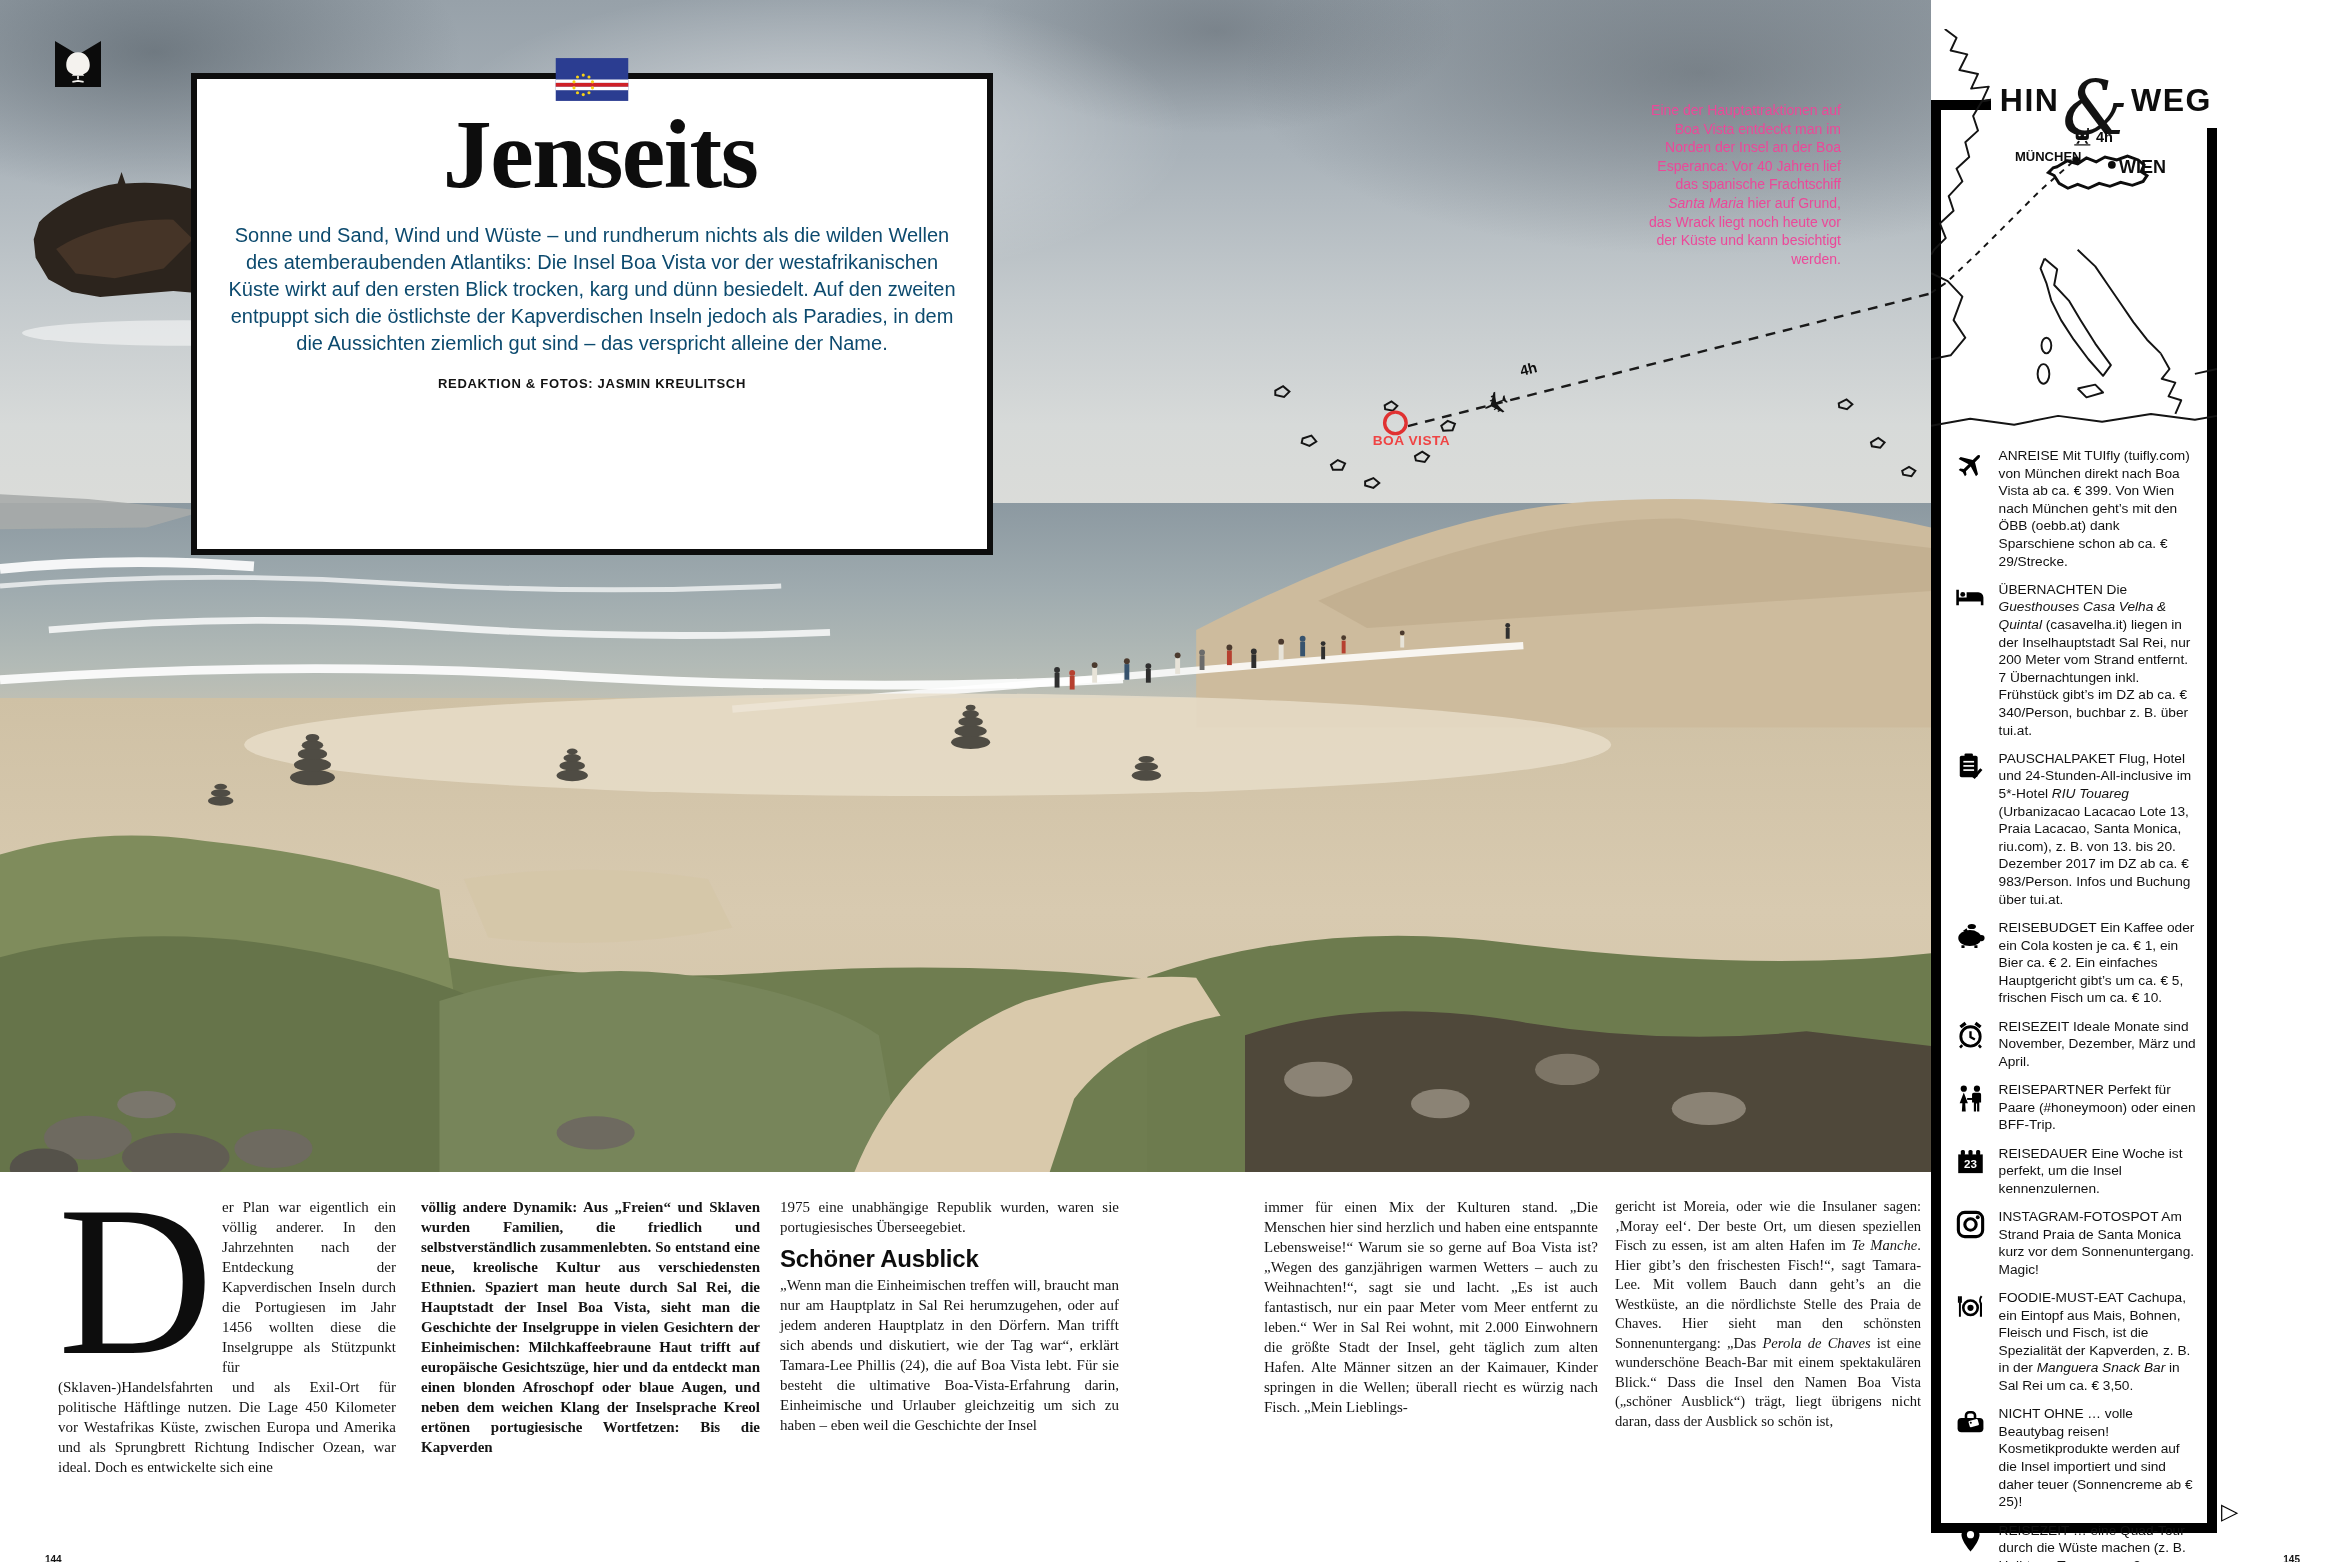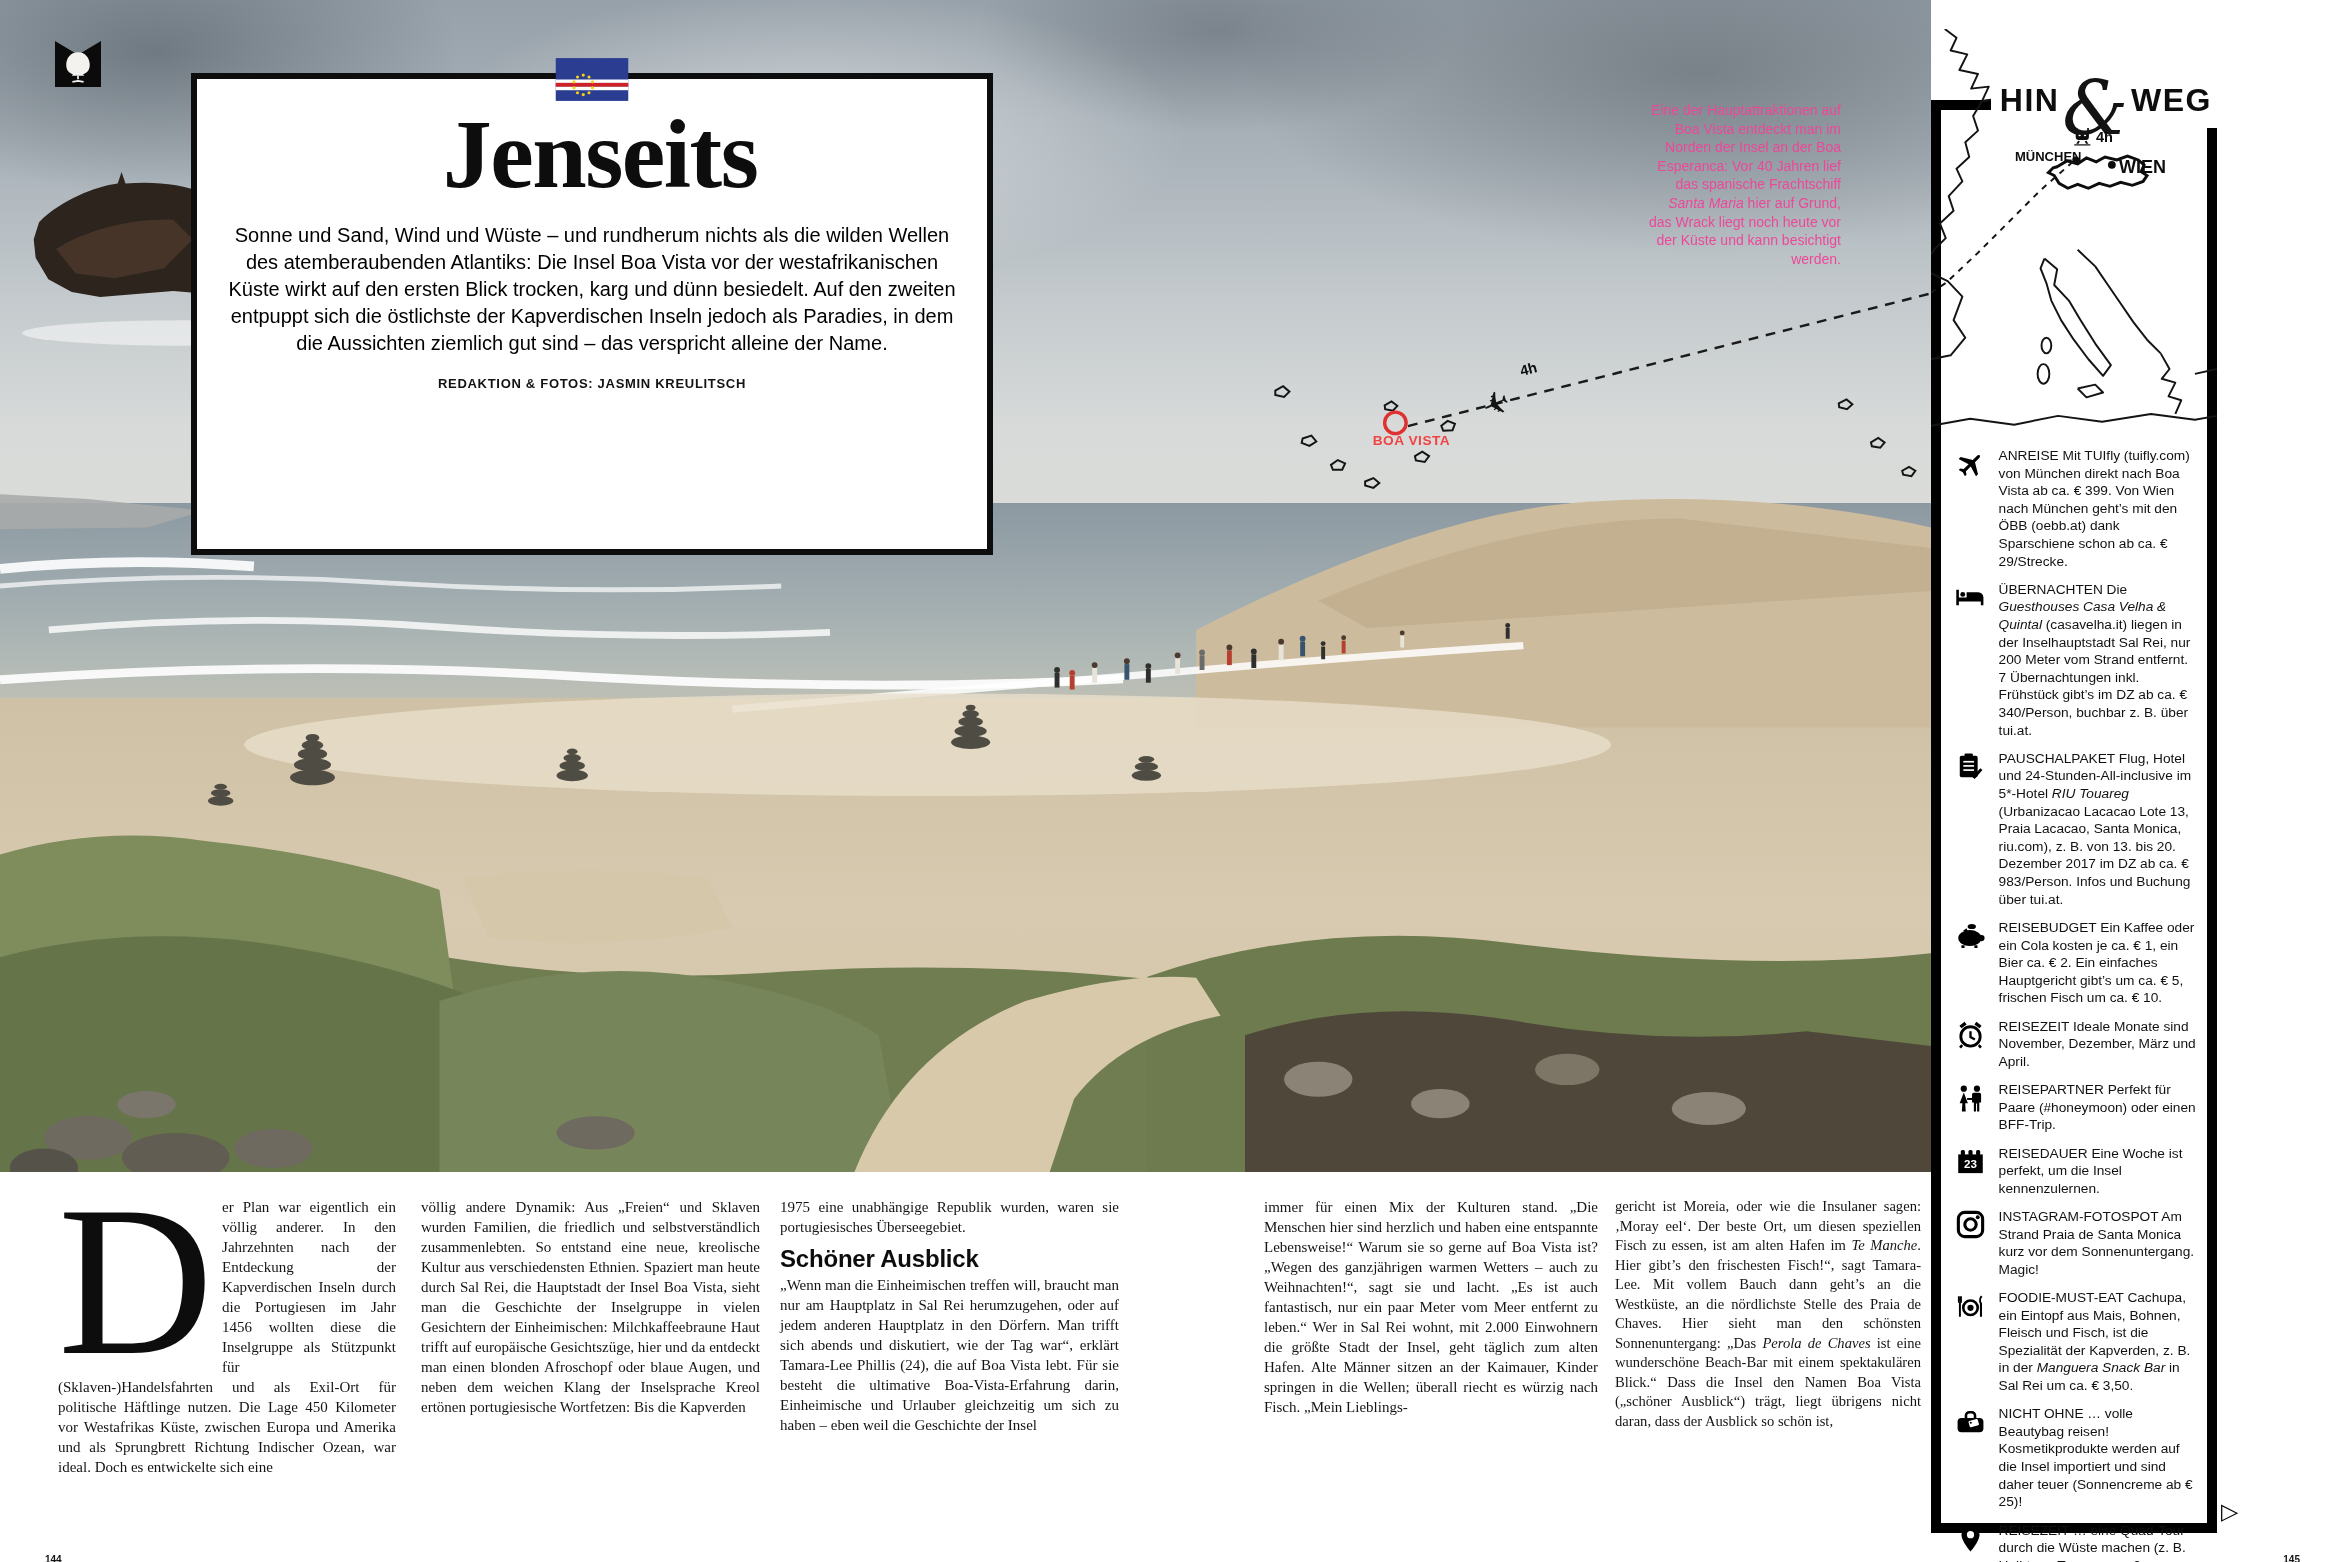--- a/index.html
+++ b/index.html
@@ -25,21 +25,21 @@
 
   
   .logo { left:55px; top:41px; width:46px; height:46px; z-index:6; }
 
   
   .titlebox { left:191px; top:73px; width:802px; height:482px; background:#fff;
               border:6.8px solid #0d0d0d; z-index:6; text-align:center; }
   .flag { position:absolute; left:50%; top:-21.5px; transform:translateX(-50%); width:73px; height:43px; }
   h1.title { margin-top:30px; font-family:"Liberation Serif", serif; font-weight:bold;
              font-size:98px; line-height:90px; letter-spacing:-1.5px; color:#0d0d0d;padding-left:16px; }
-  .standfirst { margin:22.5px auto 0; width:732px; font-size:20px; line-height:27px; color:#000000; }
+  .standfirst { margin:22.5px auto 0; width:732px; font-size:20px; line-height:27px; color:#0c4a6e; }
   .byline { margin-top:19.5px; font-size:13px; font-weight:bold; letter-spacing:0.7px; }
 
   
   .caption { left:1645px; top:101px; width:196px; z-index:6; color:#ec4899;
              font-size:14px; line-height:18.6px; text-align:right; }
 
   
   .mlabel { z-index:12; font-weight:bold; color:#0d0d0d; }
   .muenchen { left:2015px; top:149px; font-size:13px; }
   .wien     { left:2119px; top:157px; font-size:18px; }
@@ -63,21 +63,21 @@
   .section { display:flex; gap:7.8px; margin-bottom:10.7px; }
   .sec-icon { flex:0 0 41px; display:flex; justify-content:center; padding-top:1.5px; }
   .sec-icon svg { width:31px; height:31px; }
   .sec-text { font-size:13.7px; line-height:17.6px; color:#111; }
   .sec-label { font-weight:normal; }
 
   
   .col { position:absolute; top:1197px; font-family:"Liberation Serif", serif;
          font-size:15px; line-height:20px; text-align:justify; color:#141414; }
   .c1 { left:58px;  width:338px; }
-  .c2 { left:421px;  width:339px; }
+  .c2 { left:421px;  width:339px;font-weight:bold; }
   .c3 { left:780px; width:339px; }
   .c4 { left:1264px; width:334px; }
   .c5 { left:1615px; width:306px; font-size:14.6px; line-height:19.5px; }
   .dropcap { float:left; font-family:"Liberation Serif", serif; font-size:215px;
              line-height:160px; margin:3.9px 8.8px 0 0; color:#0d0d0d; }
   h2.subhead { font-family:"Liberation Sans", sans-serif; font-size:24px; font-weight:bold;
                margin:11.7px 0 6.8px; letter-spacing:-0.2px; color:#0d0d0d; }
 
   .pageno { font-size:10px; font-weight:bold; z-index:6;margin-top:28px; }
   .pn-left { left:45px; top:1526px; }

